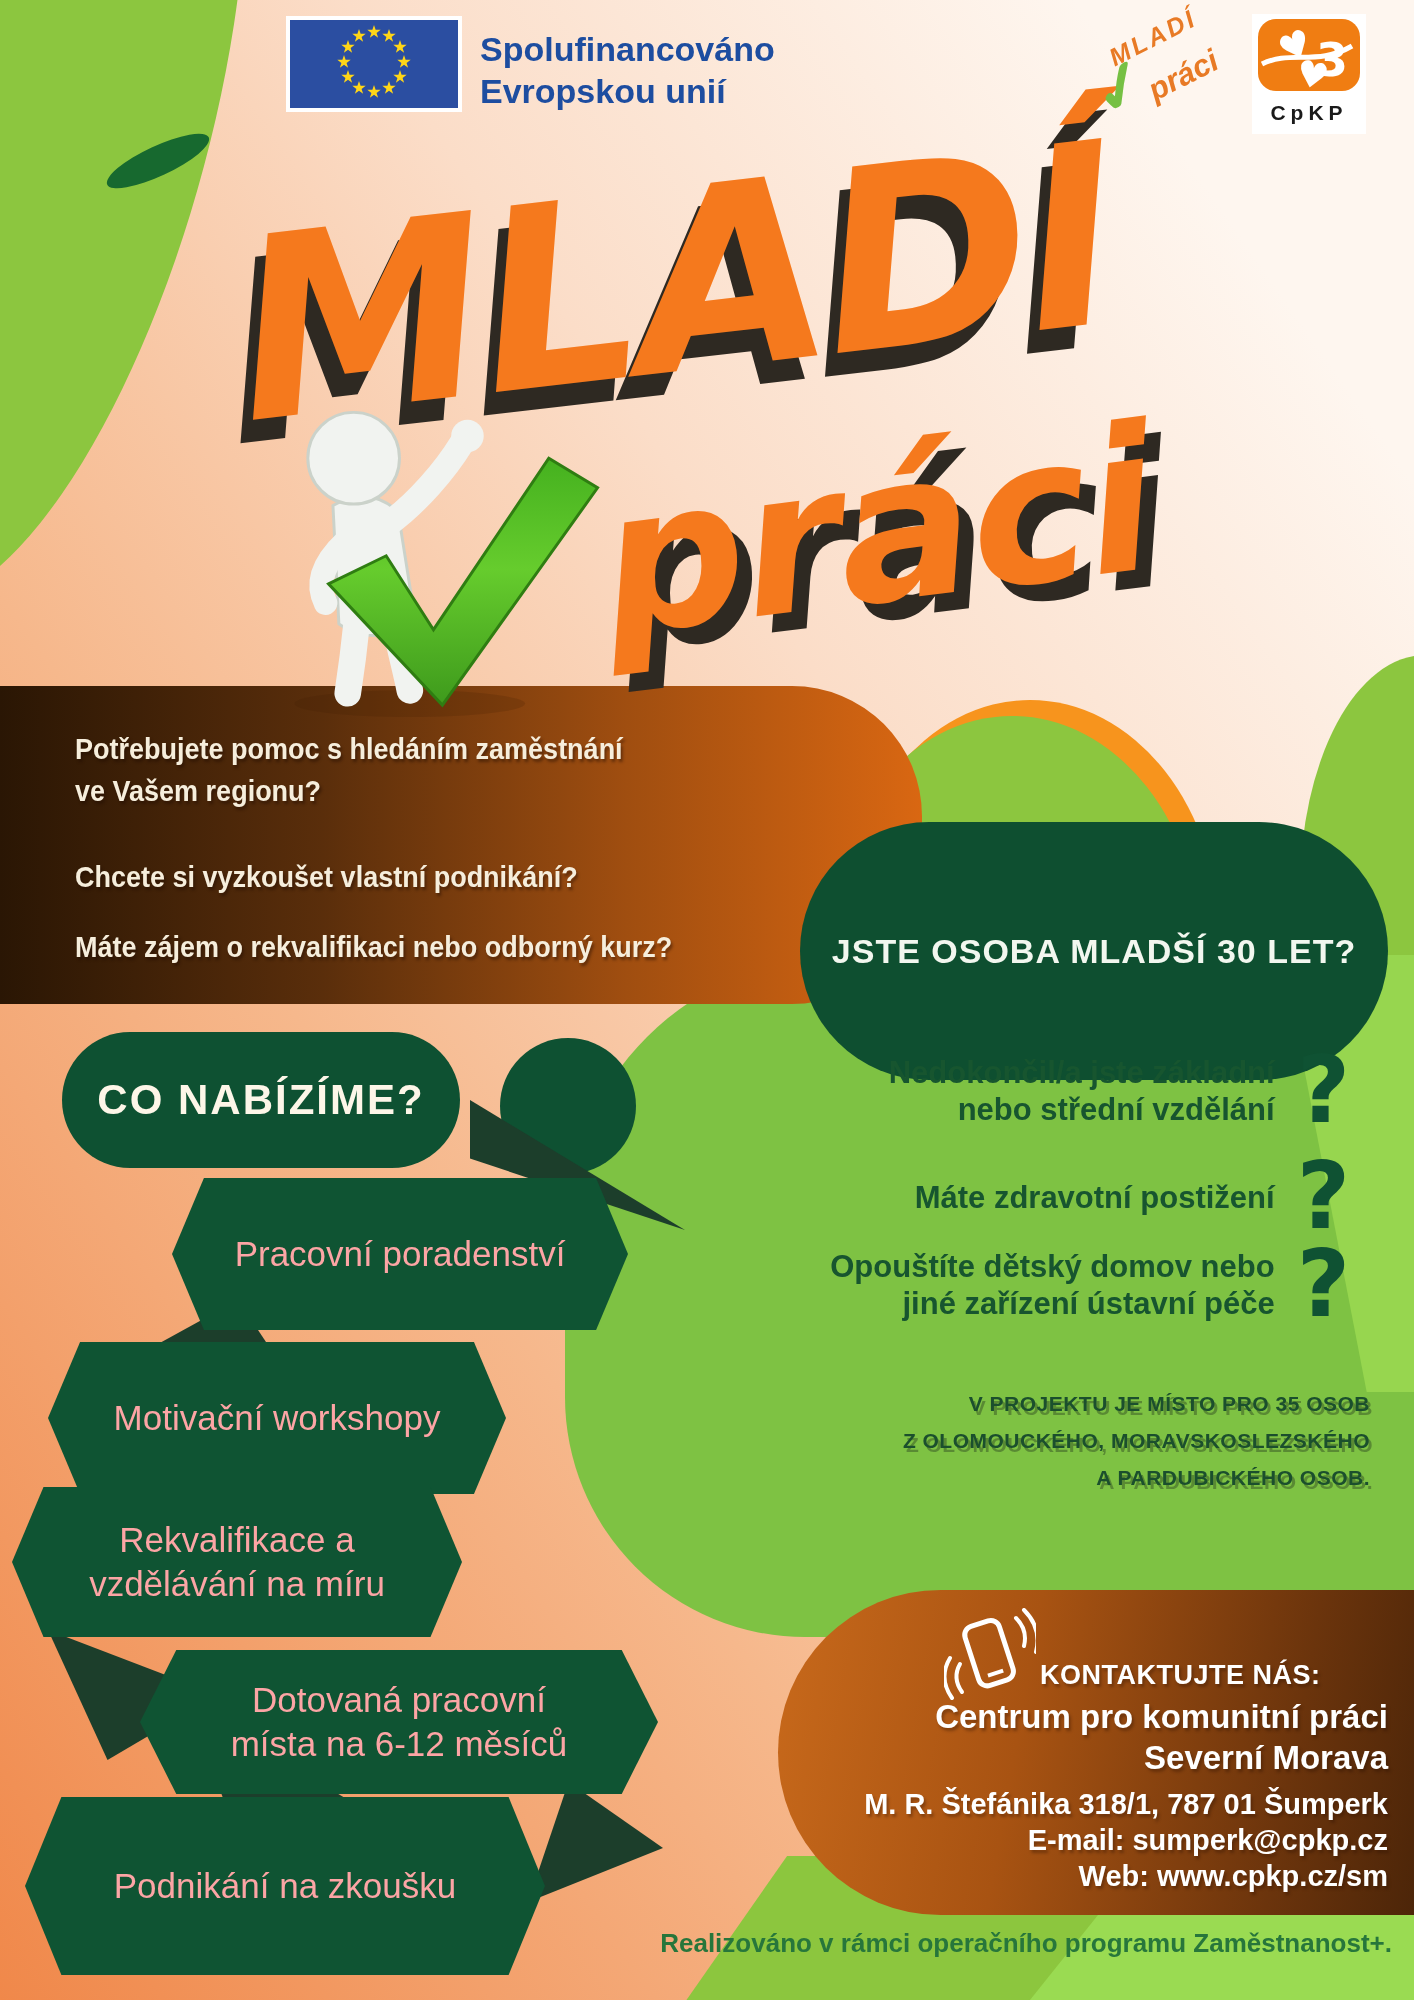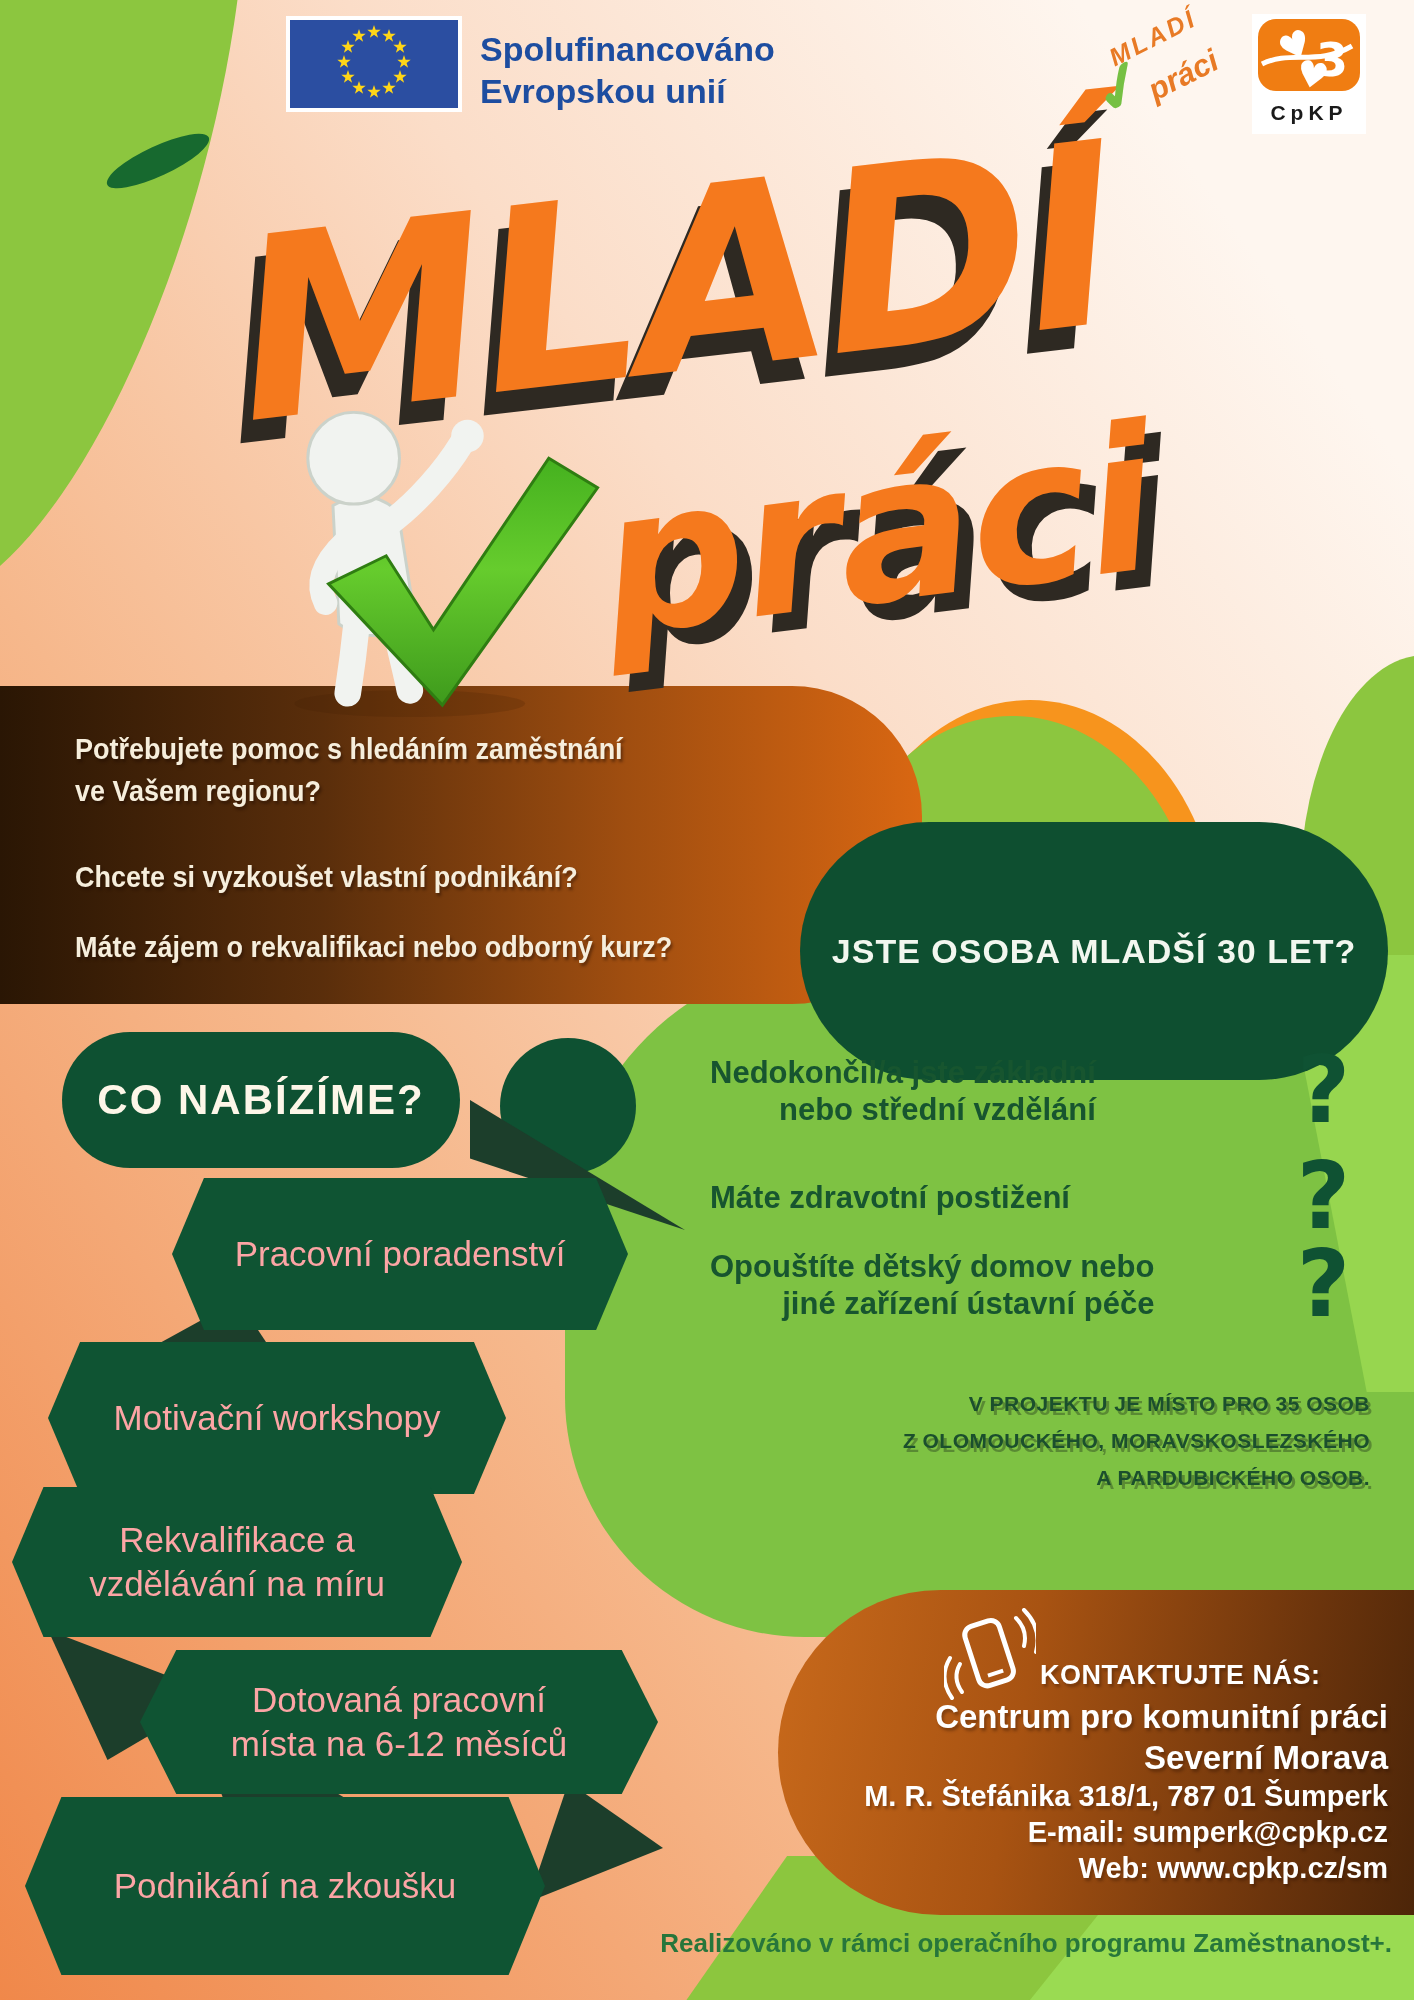--- a/index.html
+++ b/index.html
@@ -38,21 +38,21 @@
     display:flex;align-items:center;justify-content:center;color:#F2F7EF;font-size:34px;
     font-weight:700;letter-spacing:1px;white-space:nowrap;}
   .co-pill{left:62px;top:1032px;width:398px;height:136px;border-radius:70px;background:#0E5132;
     display:flex;align-items:center;justify-content:center;color:#FDF6E8;font-size:42px;
     font-weight:700;letter-spacing:2px;white-space:nowrap;}
   .hex{background:#0F5433;color:#fca5a5;display:flex;flex-direction:column;align-items:center;
     justify-content:center;text-align:center;font-size:35px;line-height:44px;
     clip-path:polygon(7% 0,93% 0,100% 50%,93% 100%,7% 100%,0 50%);}
   .spike{background:#1C3E2B;}
   
-  .q-row{display:flex;align-items:center;justify-content:space-between;right:64px;width:640px;}
+  .q-row{display:flex;align-items:center;justify-content:flex-end;gap:22px;right:64px;width:640px;}
   .q-text{text-align:right;color:#17552F;font-size:31px;font-weight:700;line-height:37px;}
   .q-mark{font-family:"DejaVu Sans",sans-serif;font-size:92px;font-weight:700;color:#0F5233;line-height:.85;}
   .capacity{right:44px;top:1385px;text-align:right;color:#1B4F2D;font-size:21px;font-weight:700;
     line-height:37px;letter-spacing:.5px;text-shadow:3px 4px 0 rgba(20,35,22,.35);}
   
   .title-mladi{left:235px;top:158px;font-family:"DejaVu Sans",sans-serif;font-style:italic;
     font-weight:700;font-size:252px;line-height:1;color:#F5791D;letter-spacing:-6px;
     transform:rotate(-6.5deg);text-shadow:-15px 22px 0 #2E2922;white-space:nowrap;}
   .title-praci{left:600px;top:432px;font-family:"DejaVu Sans",sans-serif;font-style:italic;
     font-weight:700;font-size:200px;line-height:1;color:#F5791D;letter-spacing:-2px;
@@ -63,21 +63,21 @@
   .mini-logo{left:1098px;top:16px;width:160px;height:120px;transform:rotate(-27deg);}
   .mini-mladi{left:28px;top:0;color:#E87A25;font-size:25px;font-weight:700;font-style:italic;letter-spacing:3px;}
   .mini-check{left:-4px;top:10px;color:#76C043;font-size:66px;font-weight:700;line-height:1;}
   .mini-praci{left:48px;top:44px;color:#E87A25;font-size:31px;font-weight:700;font-style:italic;}
   
   .contact-head{left:1040px;top:1660px;color:#FFFFFF;font-size:27px;font-weight:700;letter-spacing:.5px;
     text-shadow:2px 3px 3px rgba(40,15,0,.35);}
   .contact-text{left:800px;top:1696px;width:588px;text-align:right;color:#FFFFFF;
     text-shadow:2px 3px 3px rgba(40,15,0,.35);}
   .c-org{font-size:33px;font-weight:700;line-height:41px;}
-  .c-addr{font-size:29px;font-weight:700;line-height:36px;}
+  .c-addr{font-size:29px;font-weight:700;margin-top:8px;line-height:36px;}
   .c-line{font-size:29px;font-weight:700;line-height:36px;}
   .c-gap{margin-top:10px;}
   .footer-note{right:22px;top:1928px;color:#27763B;font-size:26px;font-weight:700;}
 </style>
 </head>
 <body>
 
 <div class="poster">
 
   <div class="abs blob-topleft"></div>

